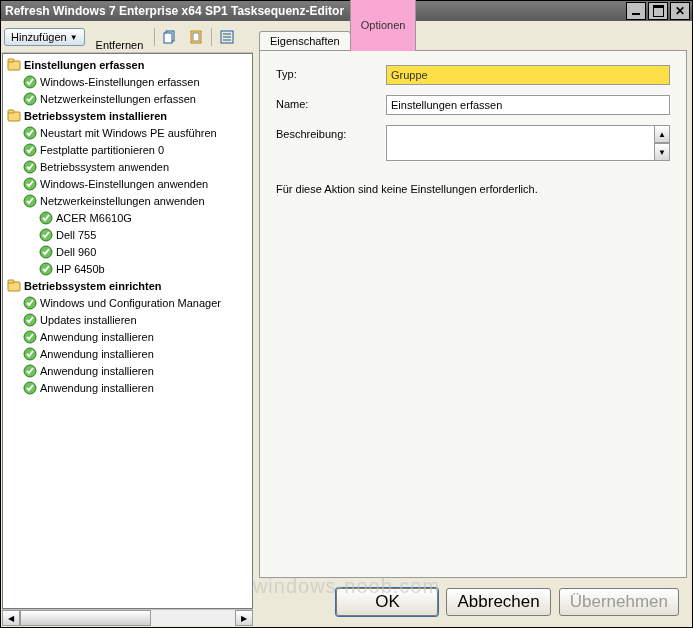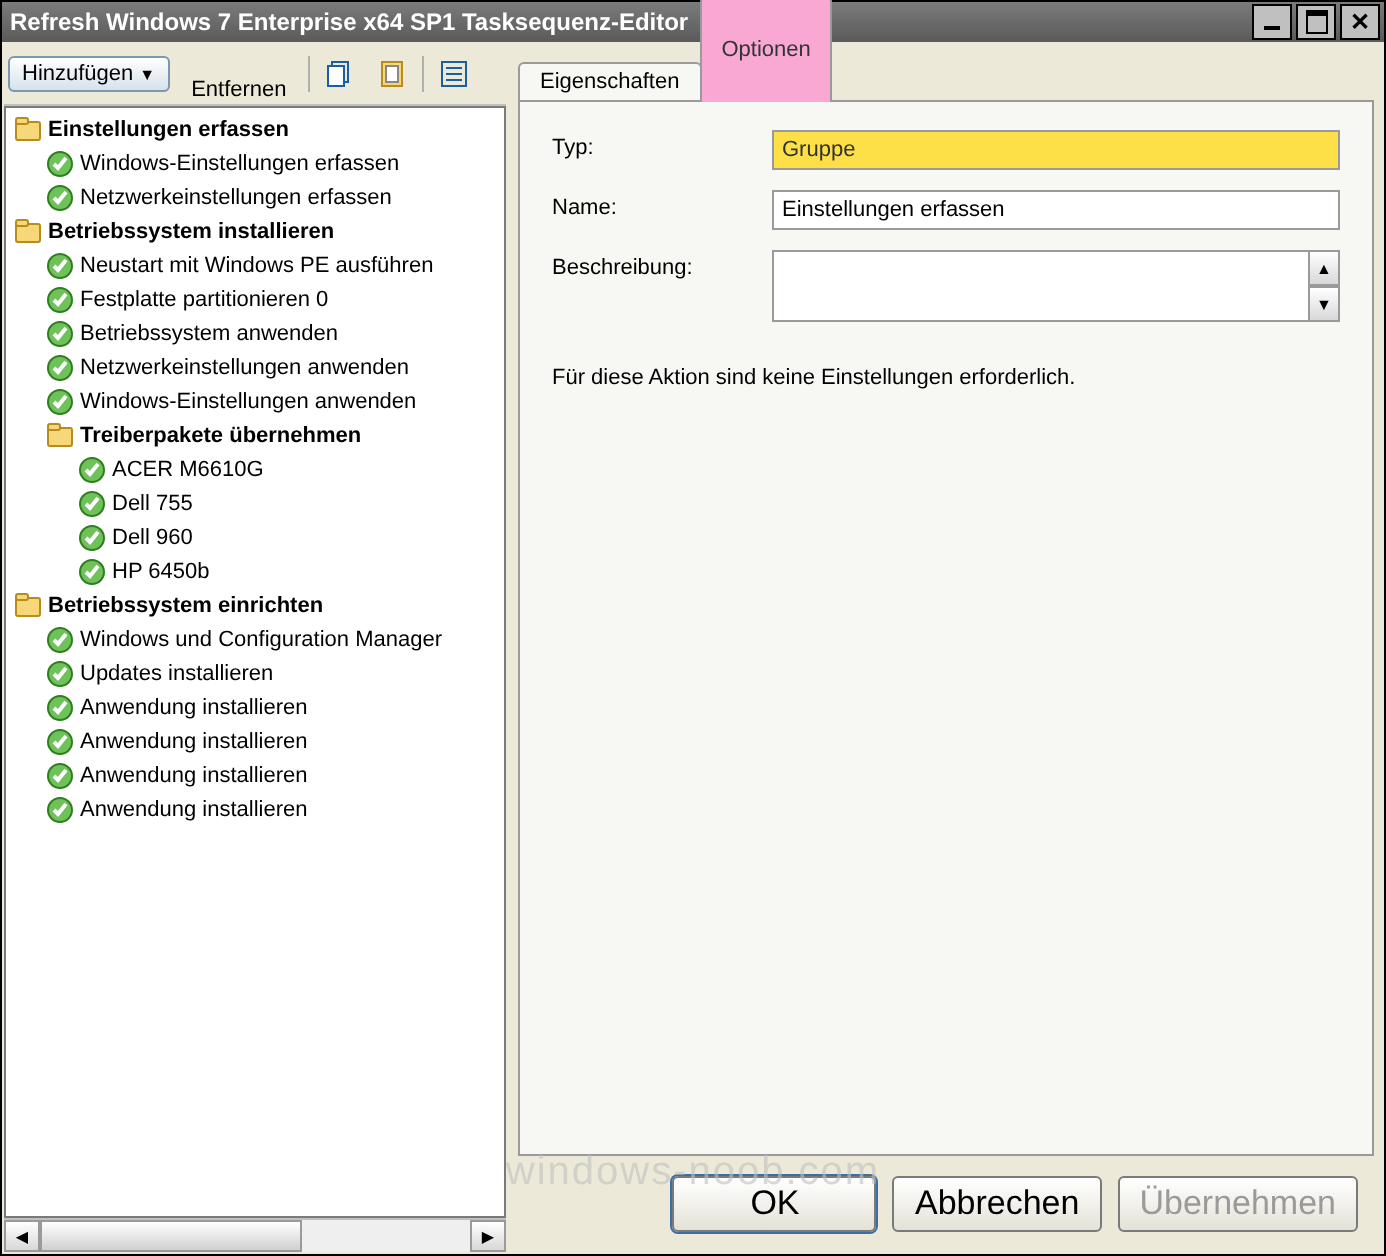--- a/index.html
+++ b/index.html
@@ -399,33 +399,27 @@
           <div class="tree-item" style="padding-left:16px">
               <svg class="tree-icon">
                 <use href="#ic-step"></use>
               </svg>
               <span class="ti-label">Betriebssystem anwenden</span>
             </div>
           <div class="tree-item" style="padding-left:16px">
               <svg class="tree-icon">
                 <use href="#ic-step"></use>
               </svg>
+              <span class="ti-label">Windows-Einstellungen anwenden</span>
+            </div>
+          <div class="tree-item" style="padding-left:16px">
+              <svg class="tree-icon">
+                <use href="#ic-step"></use>
+              </svg>
               <span class="ti-label">Netzwerkeinstellungen anwenden</span>
-            </div>
-          <div class="tree-item" style="padding-left:16px">
-              <svg class="tree-icon">
-                <use href="#ic-step"></use>
-              </svg>
-              <span class="ti-label">Windows-Einstellungen anwenden</span>
-            </div>
-          <div class="tree-item" style="padding-left:16px">
-              <svg class="tree-icon">
-                <use href="#ic-group"></use>
-              </svg>
-              <span class="ti-label bold">Treiberpakete übernehmen</span>
             </div>
           <div class="tree-item" style="padding-left:32px">
               <svg class="tree-icon">
                 <use href="#ic-step"></use>
               </svg>
               <span class="ti-label">ACER M6610G</span>
             </div>
           <div class="tree-item" style="padding-left:32px">
               <svg class="tree-icon">
                 <use href="#ic-step"></use>

